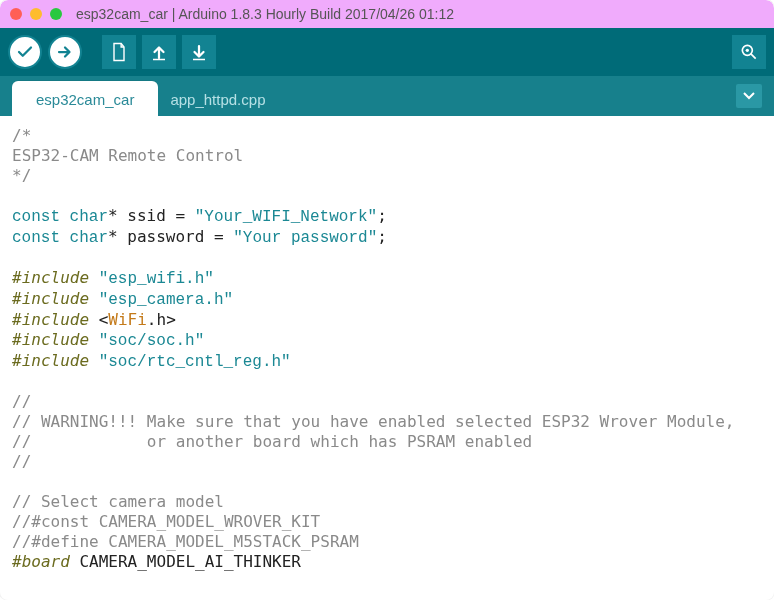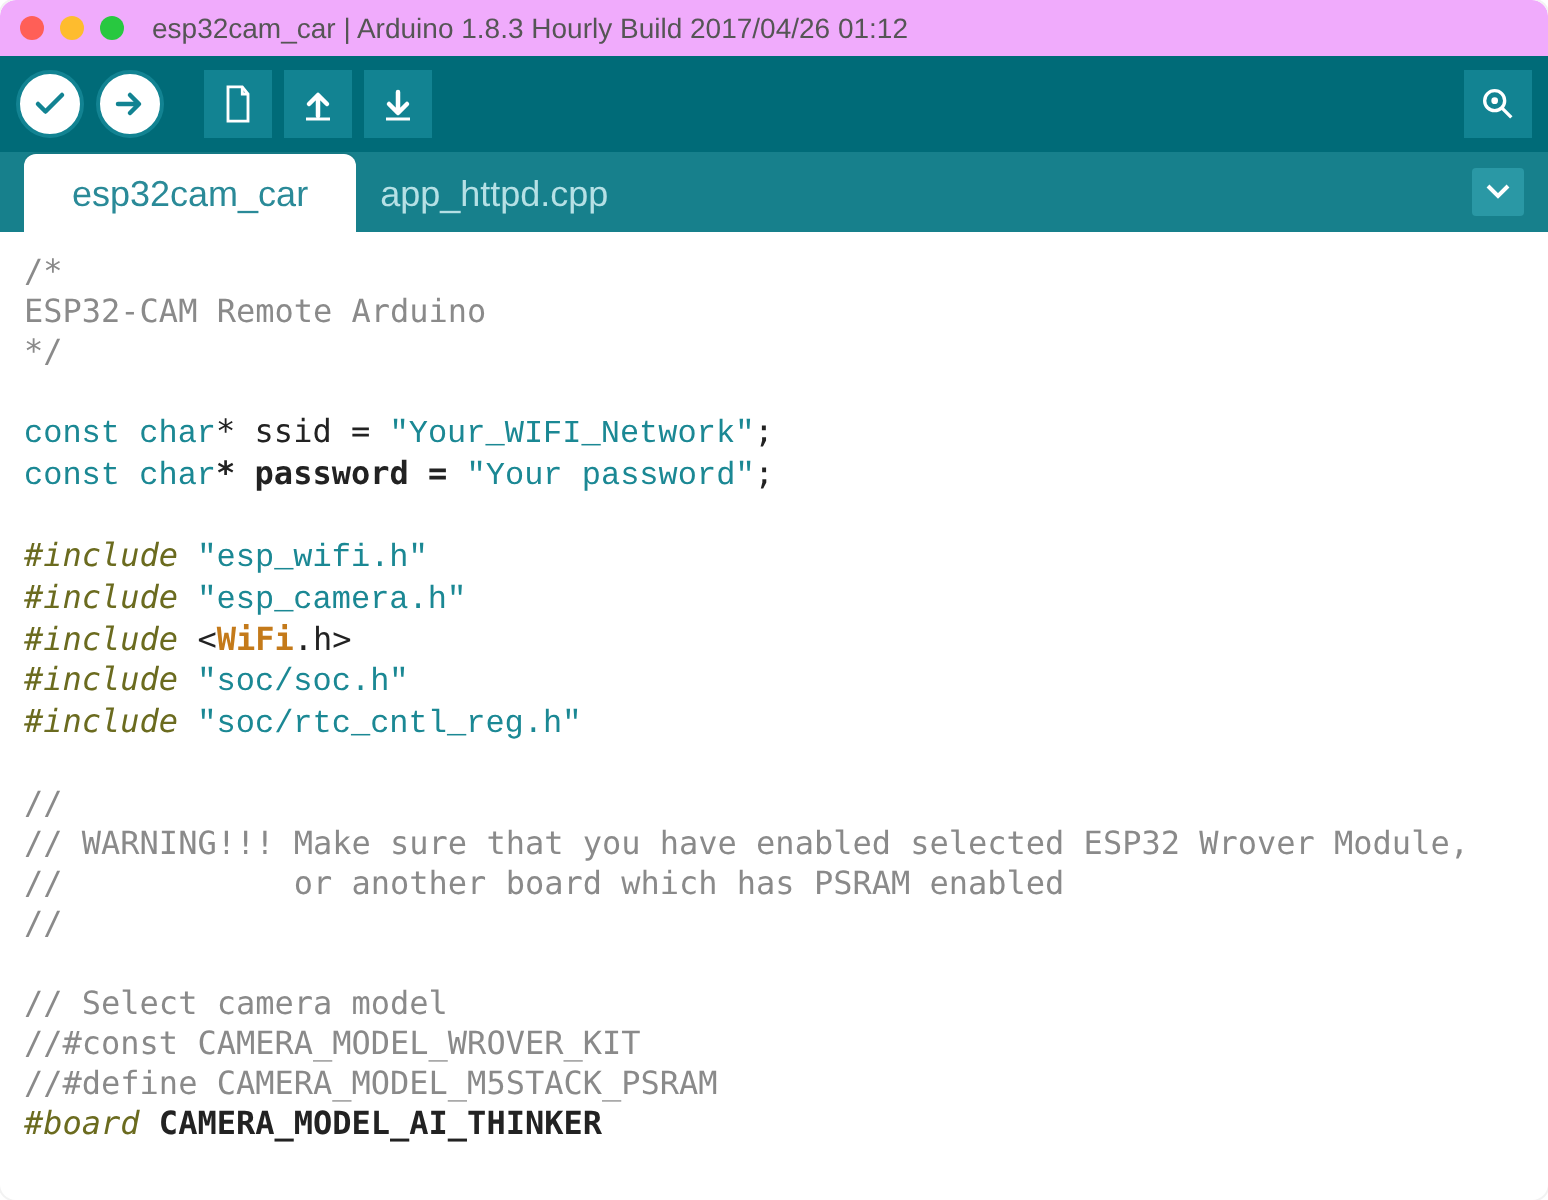--- a/index.html
+++ b/index.html
@@ -64,21 +64,21 @@
     left:0; right:0; top:0; height: 100%;
     background: #17808c;
   }
   .toolbar, .header-band {
     background: #006b78;
   }
   .tab {
     position: relative;
     z-index: 2;
     padding: 10px 24px 8px;
-    font-size: 18px;
+    font-size: 15px;
     border-top-left-radius: 6px;
     border-top-right-radius: 6px;
     cursor: pointer;
   }
   .tab-active {
     background: #ffffff;
     color: #2a8a98;
     box-shadow: 0 -1px 0 rgba(0,0,0,0.05);
   }
   .tab-inactive {
@@ -105,21 +105,21 @@
     white-space: pre;
     color: #333;
     overflow: hidden;
     height: calc(600px - 28px - 48px - 40px);
   }
   .c-gray { color: #8a8a8a; }
   .c-teal { color: #1b8894; font-family: Liberation Mono, monospace; }
   .c-olive { color: #6b6b1f; font-style: italic; }
   .c-orange { color: #c47a1a; }
   .c-black { color: #222; }
-  .bold { font-weight: 700; }
+  .bold { font-weight: 400; }
 </style>
 </head>
 <body>
 
 <div class="titlebar">
   <div class="win-dots">
     <div class="dot dot-red"></div>
     <div class="dot dot-yellow"></div>
     <div class="dot dot-green"></div>
   </div>
@@ -171,21 +171,21 @@
   <div class="tab tab-active">esp32cam_car</div>
   <div class="tab tab-inactive">app_httpd.cpp</div>
   <div class="tab-drop">
     <svg width="12" height="10" viewBox="0 0 12 10">
         <path d="M1 2 l5 5 l5 -5" stroke="#fff" stroke-width="2" fill="none"></path>
       </svg>
   </div>
 </div>
 
 <div class="editor"><span class="c-gray">/*</span>
-<span class="c-gray">ESP32-CAM Remote Arduino</span>
+<span class="c-gray">ESP32-CAM Remote Control</span>
 <span class="c-gray">*/</span>
 <span></span>
 <span class="c-teal">const</span><span class="c-teal"> char</span><span class="c-black">* ssid = </span><span class="c-teal">"Your_WIFI_Network"</span><span class="c-black">;</span>
 <span class="c-teal">const</span><span class="c-teal"> char</span><span class="c-black bold">* password = </span><span class="c-teal">"Your password"</span><span class="c-black">;</span>
 <span></span>
 <span class="c-olive">#include</span><span class="c-teal"> "esp_wifi.h"</span>
 <span class="c-olive">#include</span><span class="c-teal"> "esp_camera.h"</span>
 <span class="c-olive">#include</span><span class="c-black"> &lt;</span><span class="c-orange bold">WiFi</span><span class="c-black">.h&gt;</span>
 <span class="c-olive">#include</span><span class="c-teal"> "soc/soc.h"</span>
 <span class="c-olive">#include</span><span class="c-teal"> "soc/rtc_cntl_reg.h"</span>

